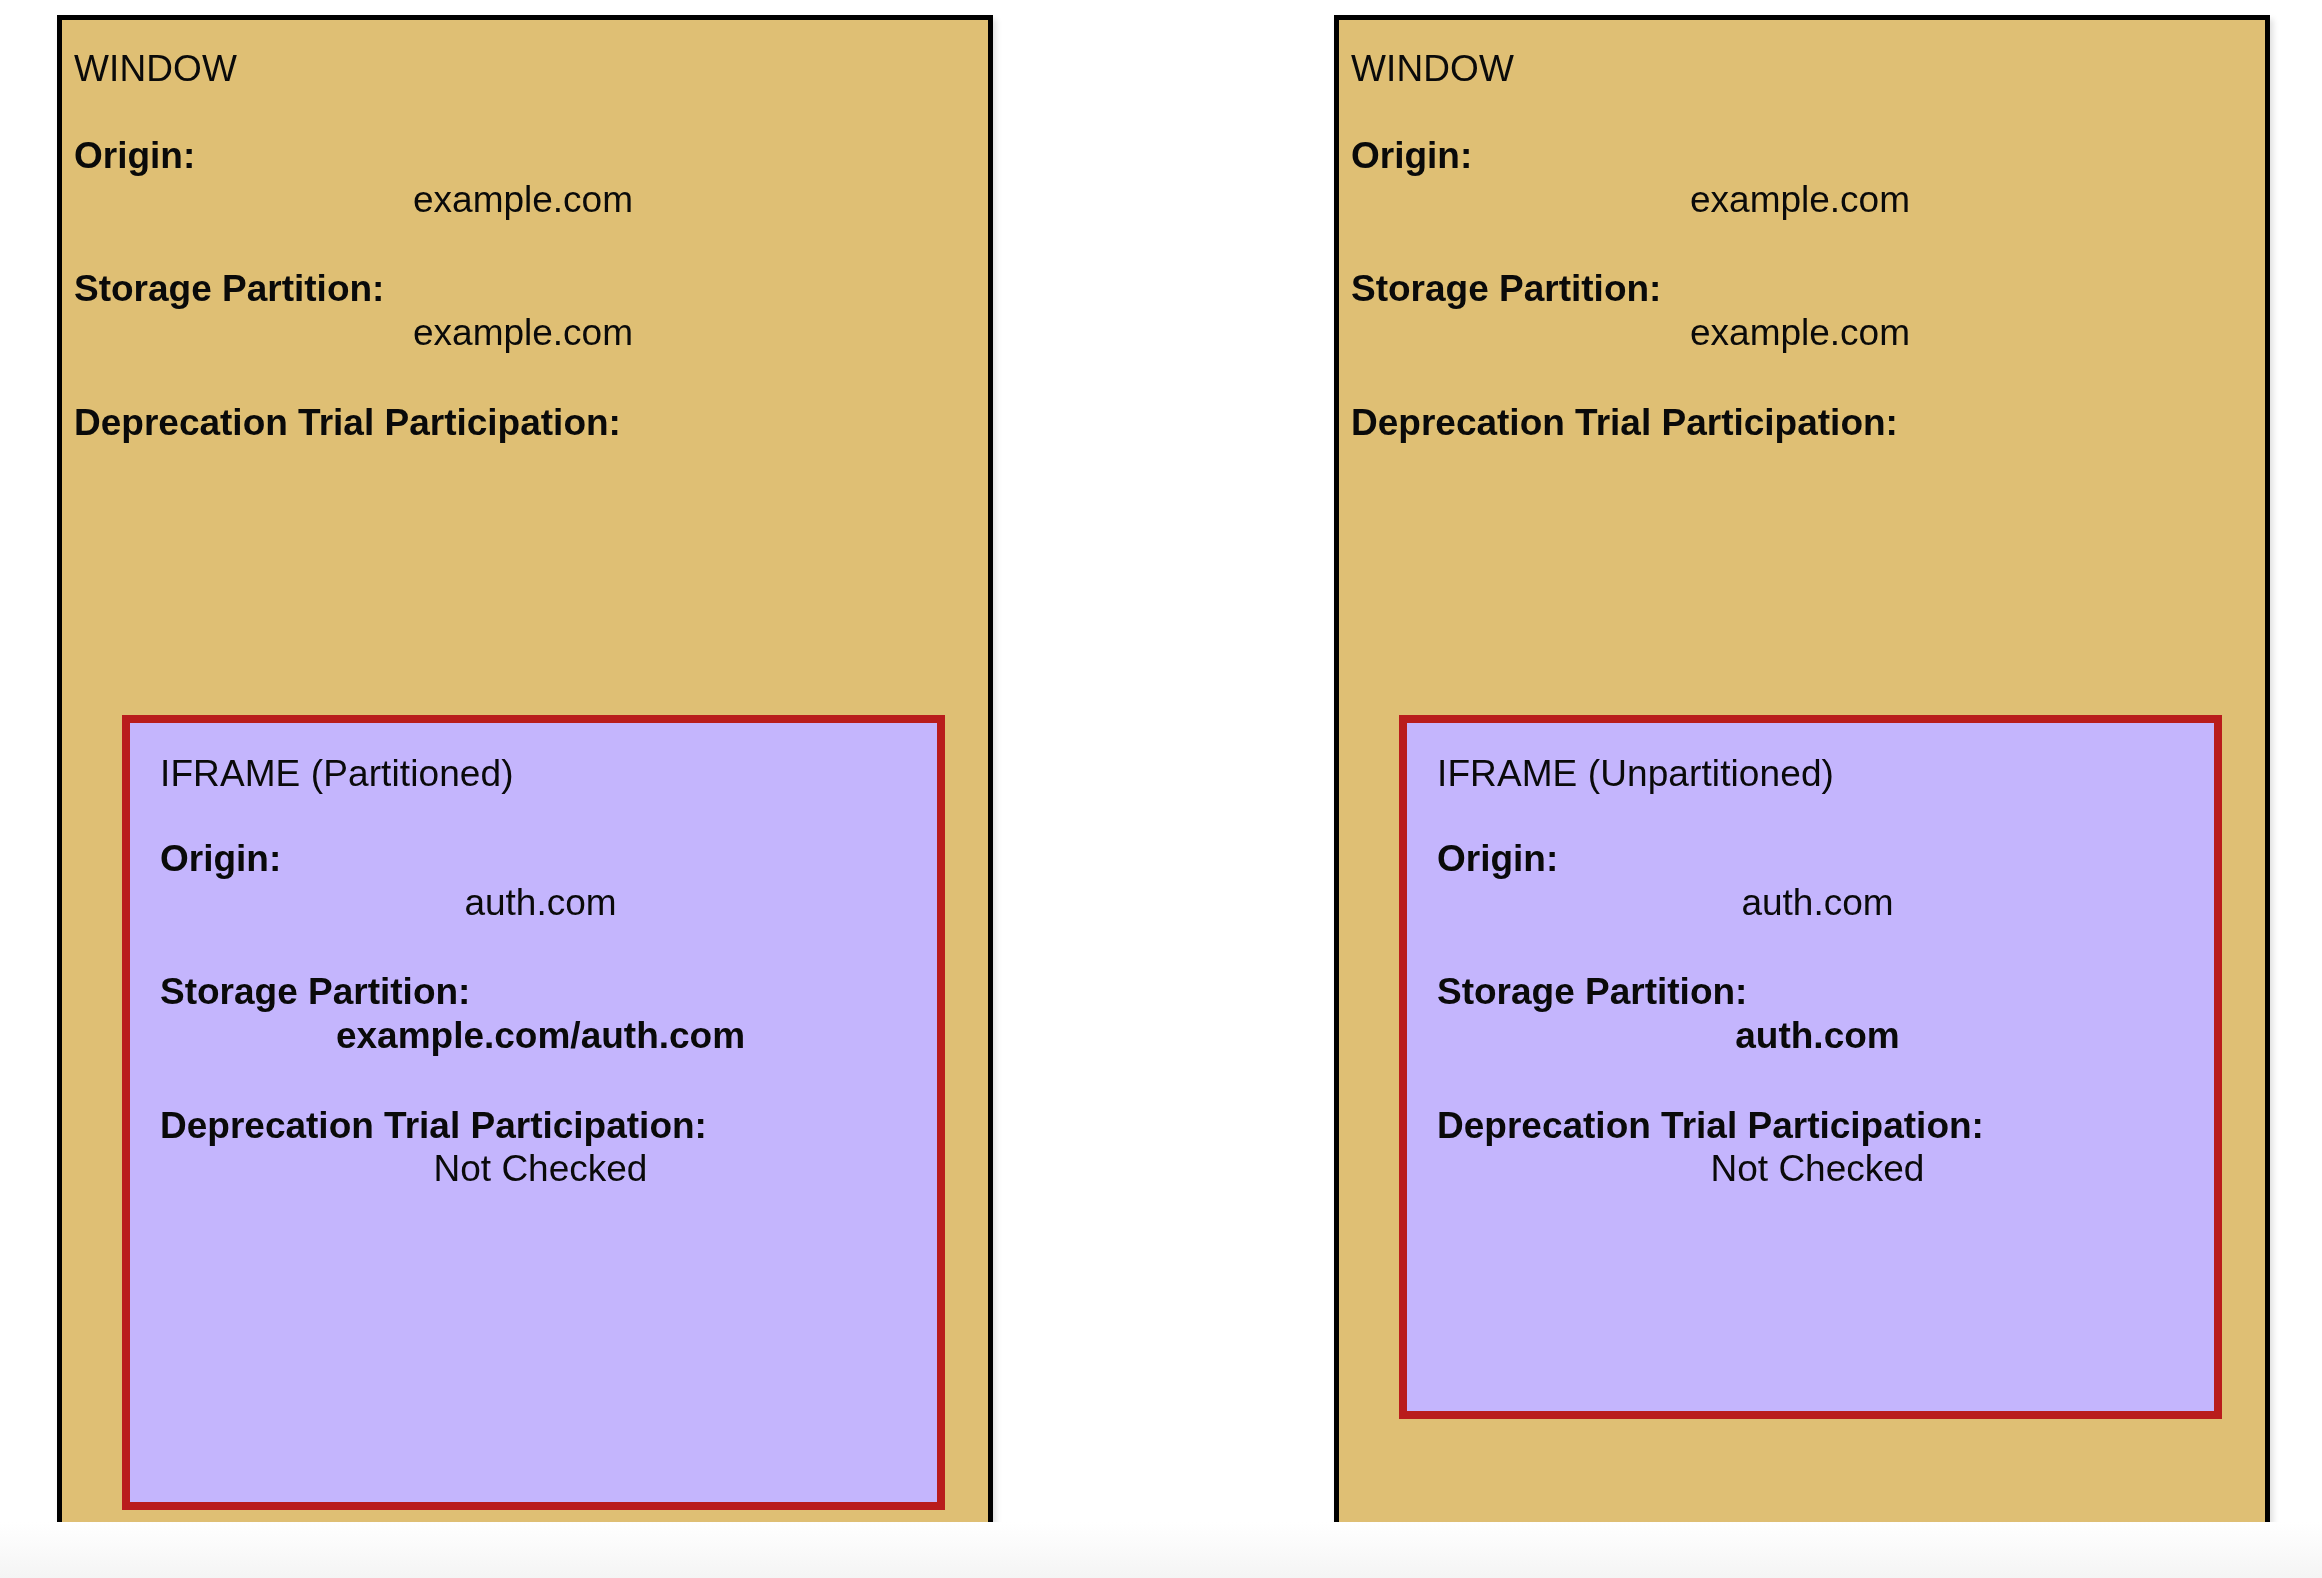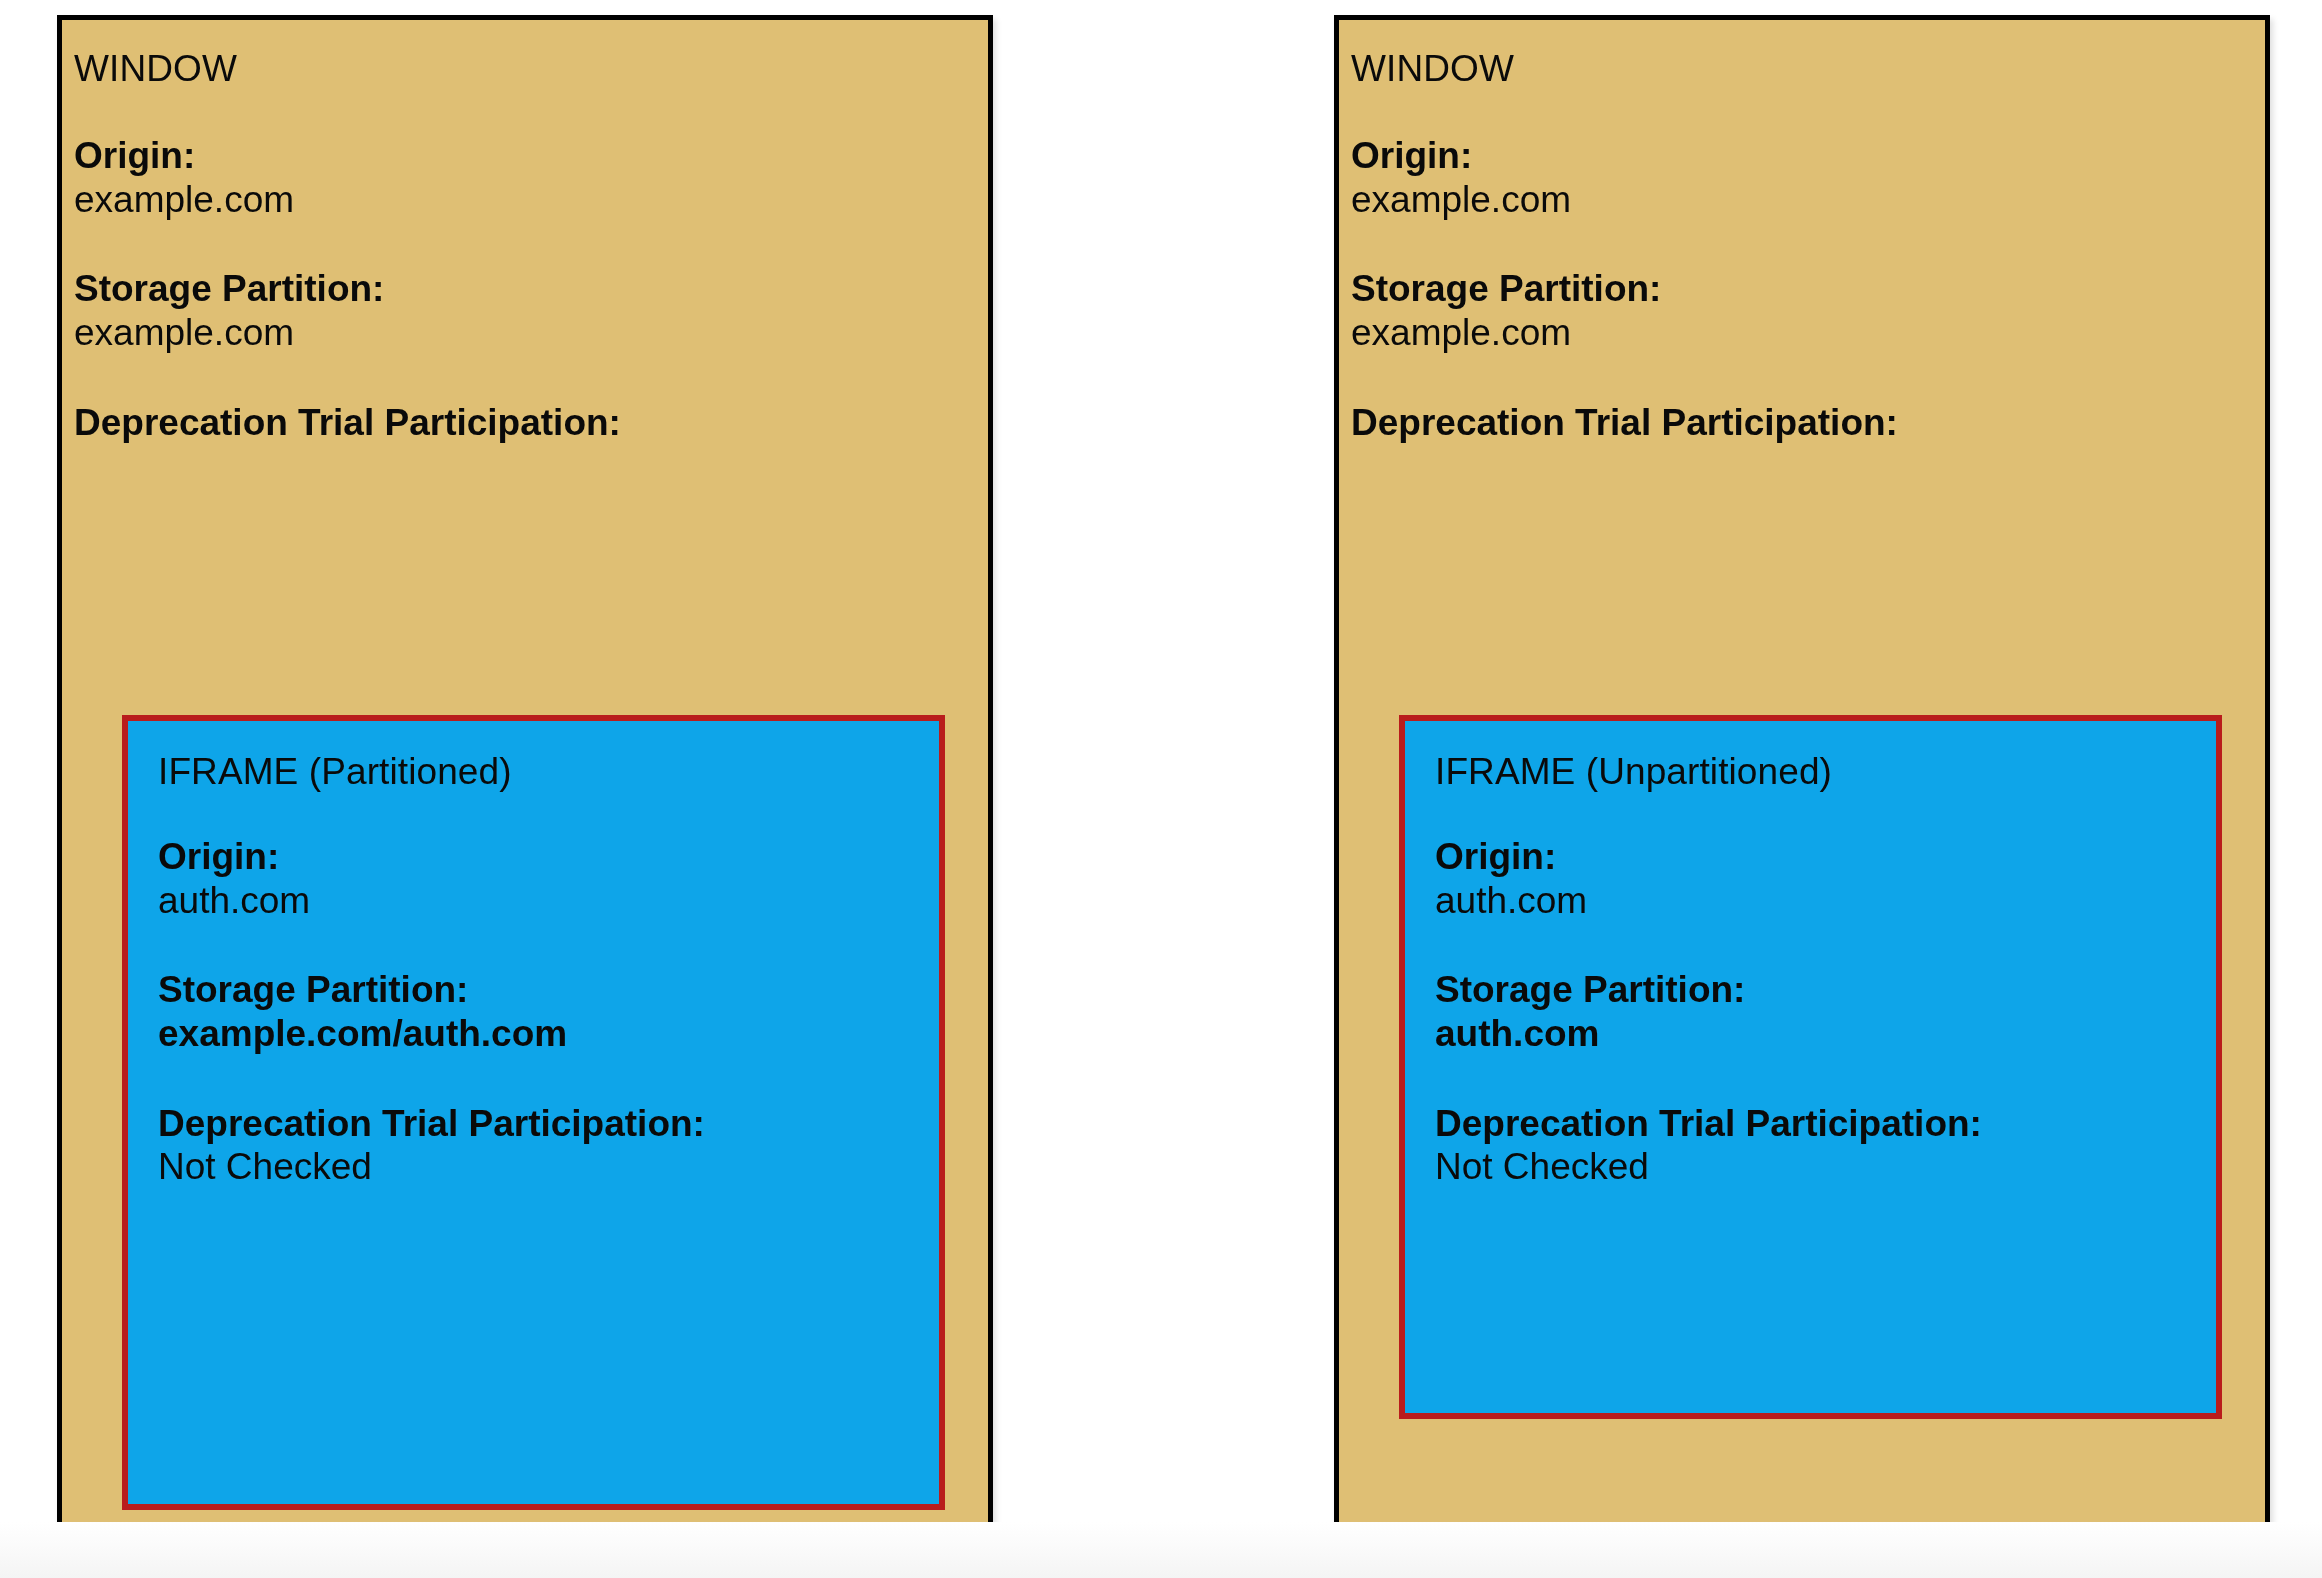--- a/index.html
+++ b/index.html
@@ -39,22 +39,22 @@
     border: 5px solid #000000;
     box-shadow: 3px 4px 6px rgba(0,0,0,0.13);
   }
 
   .window-box.left  { left: 57px;   top: 15px; width: 936px;  height: 1537px; }
   .window-box.right { left: 1334px; top: 15px; width: 936px;  height: 1537px; }
 
   .iframe-box {
     position: absolute;
     box-sizing: border-box;
-    background: #0ea5e9;
-    border: 6px solid #b91c1c;
+    background: #c4b5fd;
+    border: 8px solid #b91c1c;
   }
   .window-box.left  .iframe-box { left: 60px; top: 695px; width: 823px; height: 795px; }
   .window-box.right .iframe-box { left: 60px; top: 695px; width: 823px; height: 704px; }
 
   .box-title {
     position: absolute;
     font-size: 37px;
     line-height: 1.12;
     color: #0a0a0a;
     letter-spacing: 0.1px;
@@ -79,20 +79,21 @@
 
   .field-label {
     display: block;
     font-weight: bold;
     white-space: nowrap;
   }
   .field-value {
     display: block;
     font-weight: normal;
     white-space: nowrap;
+    text-align: center;
   }
   .field-value.bold {
     font-weight: bold;
   }
 </style>
 </head>
 <body>
 
 <div class="canvas">
 

